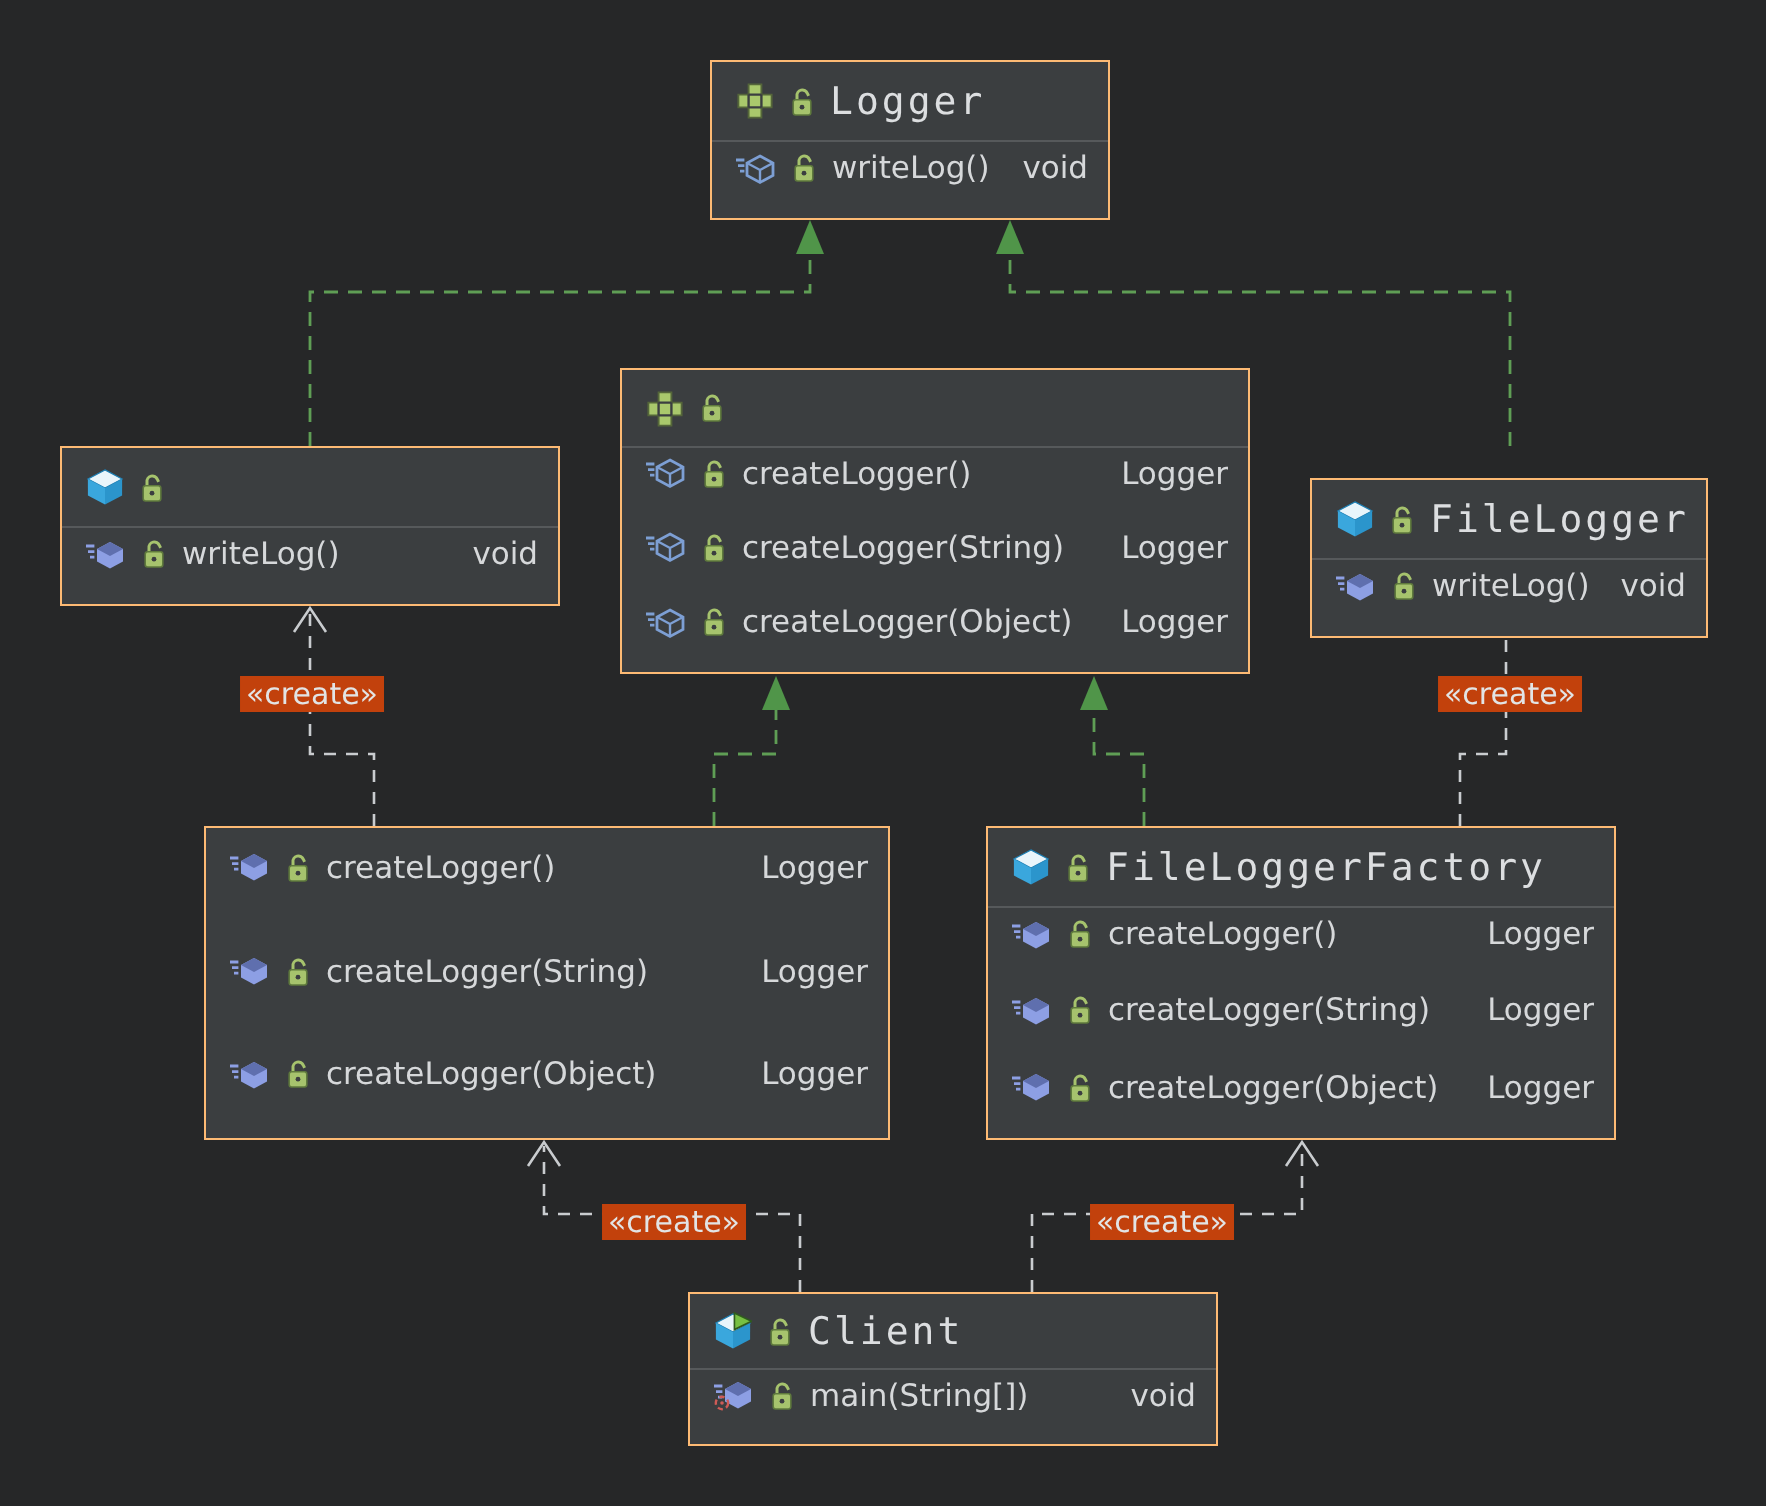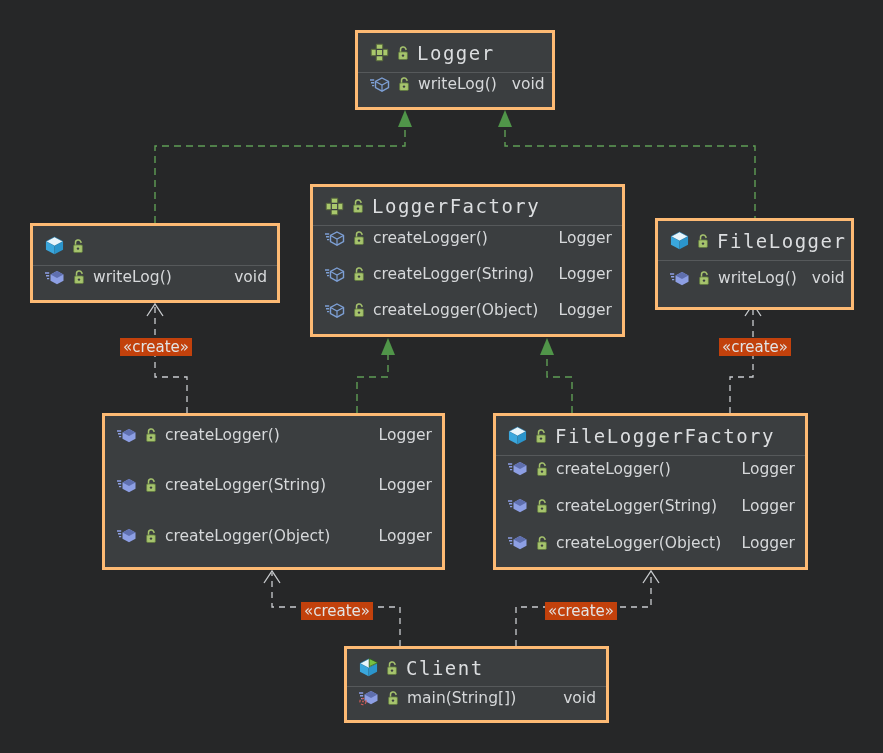--- a/index.html
+++ b/index.html
@@ -1,20 +1,20 @@
 <!DOCTYPE html>
 <html><head>
 <meta charset="utf-8">
 <style>
   html,body{margin:0;padding:0;background:#262728;}
   .canvas{position:relative;width:883px;height:753px;background:#262728;overflow:hidden;
           font-family:"DejaVu Sans",sans-serif;}
   .edges{position:absolute;left:0;top:0;width:883px;height:753px;}
   .node{position:absolute;display:flex;flex-direction:column;box-sizing:border-box;
-        background:#3b3e40;border:3px solid #fdba74;color:#d6d8da;}
+        background:#3b3e40;border:1px solid #fdba74;color:#d6d8da;}
   .hdr{display:flex;align-items:center;gap:7px;padding:0 10px 0 12px;
        border-bottom:1px solid #56595b;flex:0 0 auto;}
   .title{font-family:"DejaVu Sans Mono","Liberation Mono",monospace;font-size:19px;
          letter-spacing:1.5px;color:#dcdee0;white-space:nowrap;}
   .row{display:flex;align-items:center;gap:7px;padding:0 10px 12px 12px;flex:1 1 0;
        font-size:15.5px;white-space:nowrap;}
   .mname{color:#d6d8da;}
   .mtype{margin-left:auto;color:#d6d8da;padding-left:8px;}
   .imeth{width:20px;height:17px;flex:0 0 auto;}
   .iclass{width:19px;height:19px;flex:0 0 auto;}
@@ -134,21 +134,20 @@
   </div>
 
   <div class="node" style="left:310px;top:184px;width:315px;height:153px">
     <div class="hdr" style="height:38px">
       <svg class="iclass">
           <use href="#sym-interface"></use>
         </svg>
       <svg class="ilock">
           <use href="#sym-lock"></use>
         </svg>
-      <span class="title">LoggerFactory</span>
     </div>
     <div class="row">
       <svg class="imeth">
           <use href="#sym-method-abstract"></use>
         </svg>
       <svg class="ilock">
           <use href="#sym-lock"></use>
         </svg>
       <span class="mname">createLogger()</span>
       <span class="mtype">Logger</span>
@@ -189,21 +188,21 @@
           <use href="#sym-method"></use>
         </svg>
       <svg class="ilock">
           <use href="#sym-lock"></use>
         </svg>
       <span class="mname">writeLog()</span>
       <span class="mtype">void</span>
     </div>
   </div>
 
-  <div class="node" style="left:655px;top:218px;width:199px;height:92px">
+  <div class="node" style="left:655px;top:239px;width:199px;height:80px">
     <div class="hdr" style="height:39px">
       <svg class="iclass">
           <use href="#sym-class"></use>
         </svg>
       <svg class="ilock">
           <use href="#sym-lock"></use>
         </svg>
       <span class="title">FileLogger</span>
     </div>
     <div class="row">

